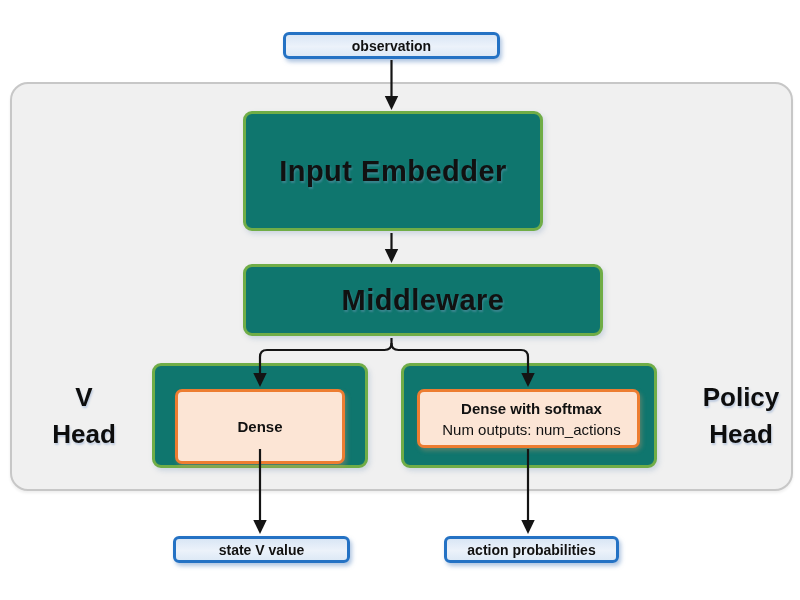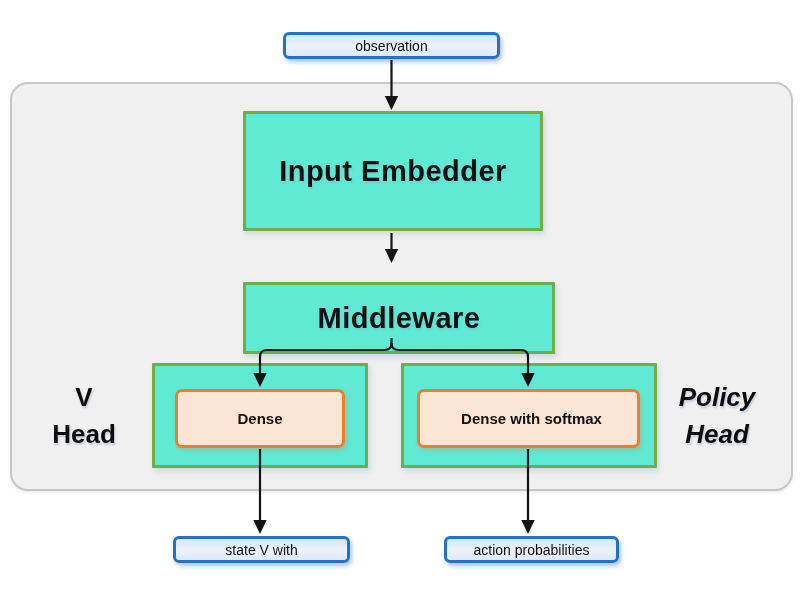--- a/index.html
+++ b/index.html
@@ -12,25 +12,25 @@
     background:#f0f0f0;border:2.5px solid #c7c7c7;border-radius:18px;
     box-shadow:0 2px 3px rgba(0,0,0,0.07);
   }
   .node{
     position:absolute;display:flex;align-items:center;justify-content:center;
     text-align:center;box-sizing:border-box;color:#111;
   }
   .blue{
     background:linear-gradient(#d9e6f5,#ecf2fa 55%,#dde9f6);
     border:3px solid #2472c4;border-radius:6px;
-    font-weight:normal;font-size:14px;
+    font-weight:bold;font-size:14px;
     box-shadow:2px 3px 4px rgba(110,150,200,0.55);
   }
   .green{
-    background:#5eead4;border:3px solid #70ad47;border-radius:1px;
+    background:#0f766e;border:3px solid #70ad47;border-radius:9px;
     box-shadow:2px 3px 5px rgba(140,165,195,0.35);
   }
   .green.big{font-weight:bold;font-size:29px;letter-spacing:0.5px;
     text-shadow:1px 2px 2px rgba(140,165,205,0.35);}
   .orange{
     background:#fce5d5;border:3px solid #ed7d31;border-radius:7px;
     box-shadow:2px 3px 4px rgba(200,150,110,0.35);
     flex-direction:column;font-size:15px;line-height:21px;
   }
   .orange .title{font-weight:bold;}
@@ -50,47 +50,48 @@
 
   <div class="panel"></div>
 
   <div class="node green" style="left:152px;top:363px;width:216px;height:105px;"></div>
   <div class="node green" style="left:401px;top:363px;width:256px;height:105px;"></div>
 
   <div class="head-label" style="left:28px;top:378px;width:112px;height:76px;">
     <span>V</span>
     <span>Head</span>
   </div>
-  <div class="head-label" style="left:660px;top:378px;width:114px;height:76px;font-style:italic;">
+  <div class="head-label" style="left:684px;top:378px;width:114px;height:76px;">
     <span>Policy</span>
     <span>Head</span>
   </div>
 
   <div class="node blue" style="left:283px;top:32px;width:217px;height:27px;">
     <span>observation</span>
   </div>
 
   <div class="node green big" style="left:243px;top:111px;width:300px;height:120px;">
     <span>Input Embedder</span>
   </div>
 
-  <div class="node green big" style="left:243px;top:264px;width:312px;height:72px;margin-top:18px;">
+  <div class="node green big" style="left:243px;top:264px;width:360px;height:72px;">
     <span>Middleware</span>
   </div>
 
-  <div class="node orange" style="left:175px;top:389px;width:170px;height:59px;">
+  <div class="node orange" style="left:175px;top:389px;width:170px;height:75px;">
     <div class="title">Dense</div>
   </div>
 
   <div class="node orange" style="left:417px;top:389px;width:223px;height:59px;padding-left:6px;">
     <div class="title">Dense with softmax</div>
+    <div>Num outputs: num_actions</div>
   </div>
 
   <div class="node blue" style="left:173px;top:536px;width:177px;height:27px;">
-    <span>state V with</span>
+    <span>state V value</span>
   </div>
   <div class="node blue" style="left:444px;top:536px;width:175px;height:27px;">
     <span>action probabilities</span>
   </div>
 
   <svg class="arrows" viewBox="0 0 800 600" xmlns="http://www.w3.org/2000/svg">
     <path d="M391.5,60 L391.5,97"></path>
     <polygon points="384.8,96 398.2,96 391.5,110"></polygon>
 
     <path d="M391.5,233 L391.5,250"></path>

